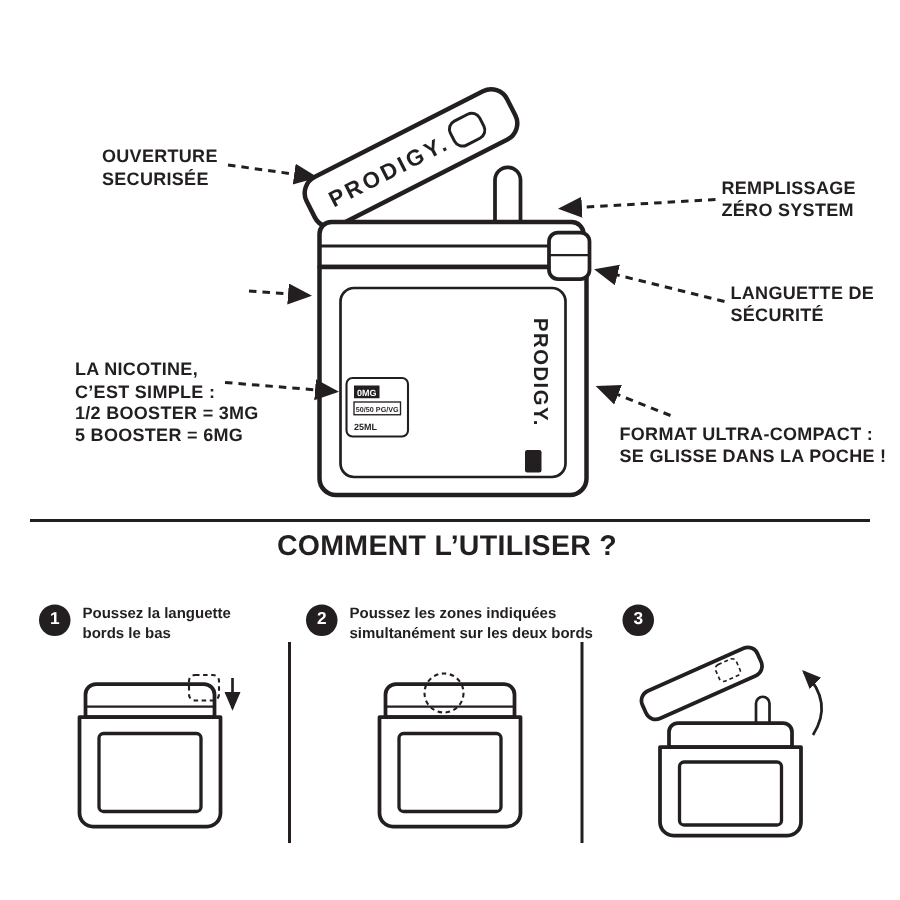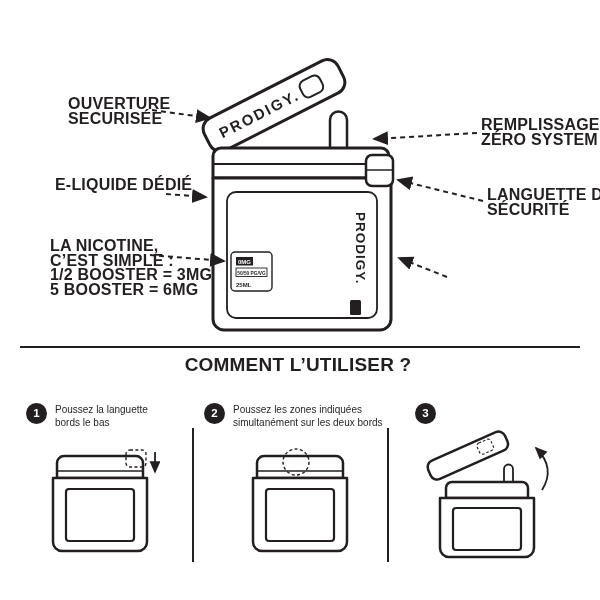--- a/index.html
+++ b/index.html
@@ -1,26 +1,26 @@
 <!DOCTYPE html>
 <html><head>
 <meta charset="utf-8">
 <style>
   html,body{margin:0;padding:0;background:#fff;}
   .stage{
     position:relative;width:600px;height:600px;background:#fff;overflow:hidden;
     font-family:"Liberation Sans",sans-serif;color:#231f20;
   }
   .top-svg{position:absolute;left:0;top:0;}
-  .callout{position:absolute;font-size:16px;font-weight:bold;line-height:14.5px;letter-spacing:.2px;white-space:nowrap;}
+  .callout{position:absolute;font-size:12px;font-weight:bold;line-height:14.5px;letter-spacing:.2px;white-space:nowrap;}
   .hr{position:absolute;left:20px;top:346px;width:560px;height:1.5px;background:#231f20;}
   .howto-title{position:absolute;left:0;top:354px;width:596px;text-align:center;font-size:19px;font-weight:bold;letter-spacing:.2px;}
   .step-head{position:absolute;display:flex;align-items:flex-start;}
   .badge{width:21px;height:21px;border-radius:50%;background:#231f20;color:#fff;font-size:11.5px;font-weight:bold;line-height:21px;text-align:center;flex-shrink:0;margin-right:8px;}
-  .step-text{font-size:10px;font-weight:normal;line-height:13px;padding-top:0px;}
+  .step-text{font-size:10px;font-weight:bold;line-height:13px;padding-top:0px;}
   .step-line{white-space:nowrap;}
   .step-svg{position:absolute;}
   .vdiv{position:absolute;top:428px;width:1.5px;height:134px;background:#231f20;}
 </style>
 </head>
 <body>
 
 <div class="stage">
 
   <svg class="top-svg" width="600" height="348" viewBox="0 0 600 348">
@@ -74,31 +74,34 @@
 
   <div class="callout" style="left:68px;top:97px">
     <div>OUVERTURE</div>
     <div>SECURISÉE</div>
   </div>
   <div class="callout" style="left:481px;top:118px">
     <div>REMPLISSAGE</div>
     <div>ZÉRO SYSTEM</div>
   </div>
   <div class="callout" style="left:55px;top:178px">
-    <div>E-LIQUIDE DÉDIÉ</div>
   </div>
   <div class="callout" style="left:487px;top:188px">
     <div>LANGUETTE DE</div>
     <div>SÉCURITÉ</div>
   </div>
   <div class="callout" style="left:50px;top:239px">
     <div>LA NICOTINE,</div>
     <div>C’EST SIMPLE :</div>
     <div>1/2 BOOSTER = 3MG</div>
     <div>5 BOOSTER = 6MG</div>
+  </div>
+  <div class="callout" style="left:413px;top:282px">
+    <div>FORMAT ULTRA-COMPACT :</div>
+    <div>SE GLISSE DANS LA POCHE !</div>
   </div>
 
   <div class="hr"></div>
   <div class="howto-title">COMMENT L’UTILISER ?</div>
 
   <div class="step-head" style="left:26px;top:403px;width:160px">
     <div class="badge">1</div>
     <div class="step-text">
       <div class="step-line">Poussez la languette</div>
       <div class="step-line">bords le bas</div>

